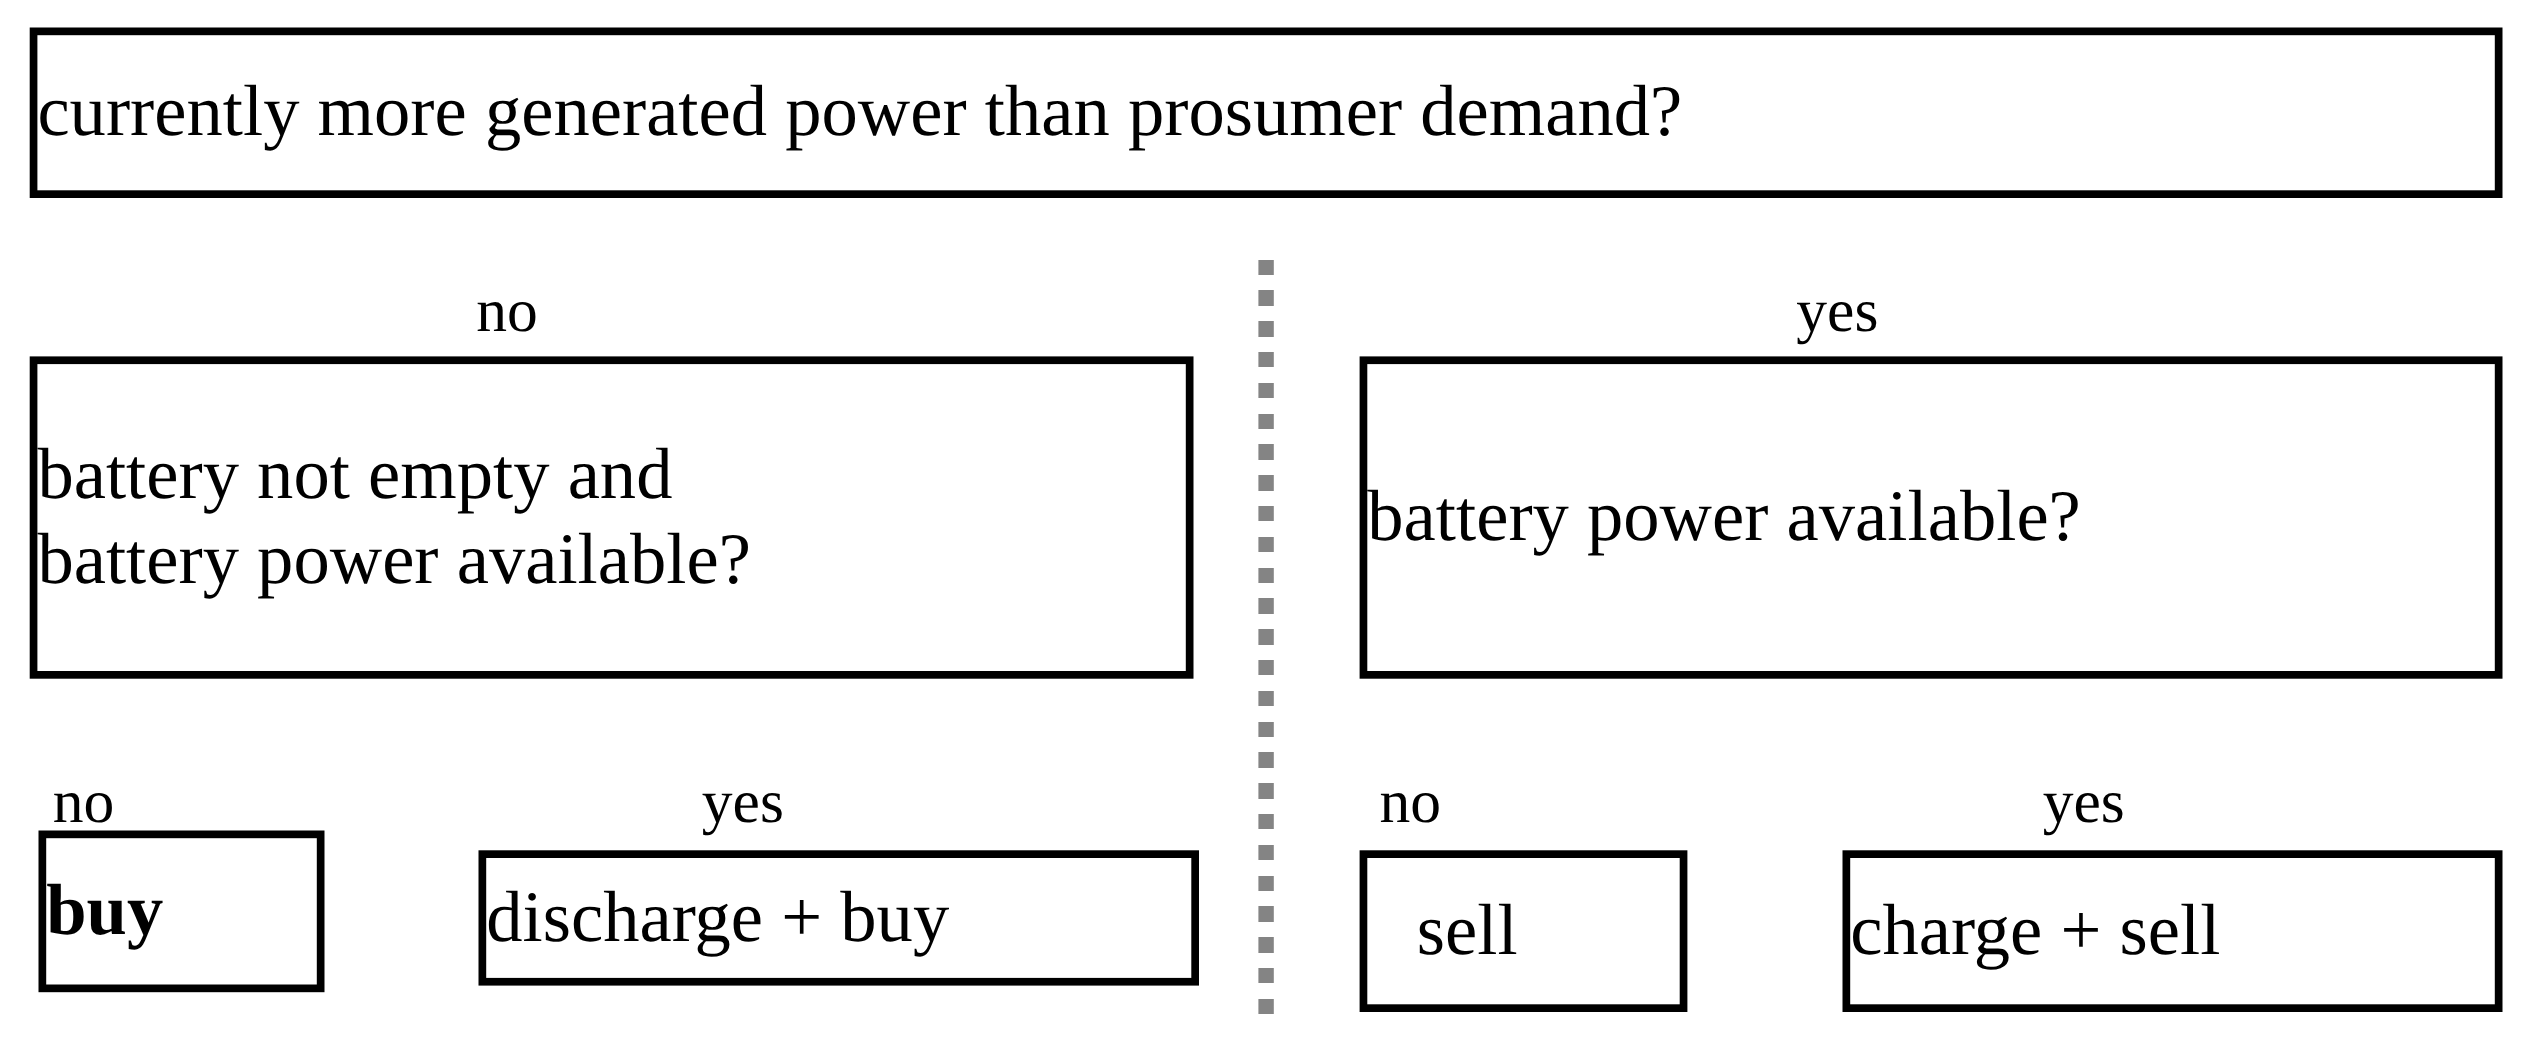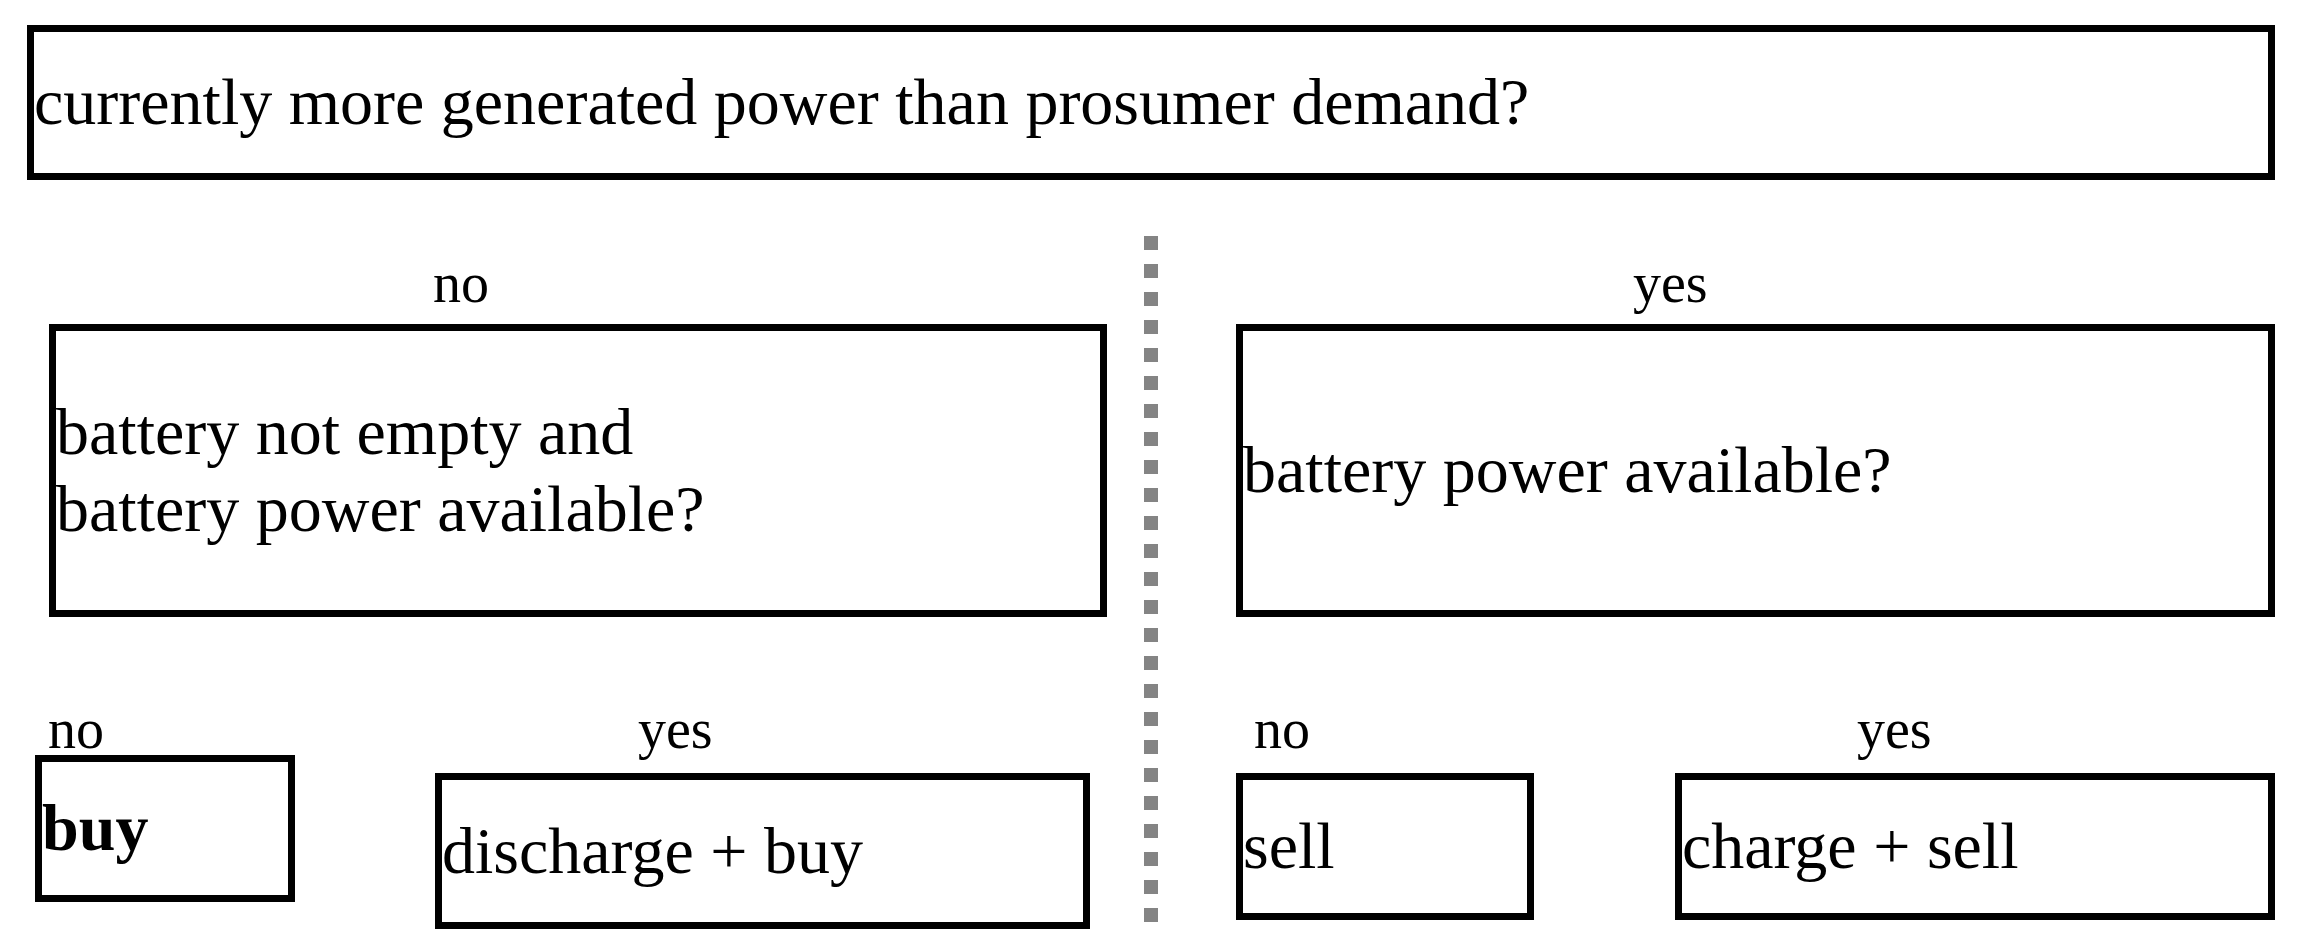--- a/index.html
+++ b/index.html
@@ -31,25 +31,25 @@
   }
   .lbl {
     position: absolute;
     width: 240px;
     text-align: left;
     font-size: 56px;
     line-height: 1.0;
     margin-top: 15px;
   }
   .root-box      { left: 27px;   top: 25px;  width: 2248px; height: 155px; }
-  .left-q-box    { left: 27px;   top: 324px; width: 1058px; height: 293px; margin-left: 22px; }
+  .left-q-box    { left: 27px;   top: 324px; width: 1058px; height: 293px; }
   .right-q-box   { left: 1236px; top: 324px; width: 1039px; height: 293px; }
   .buy-box       { left: 35px;   top: 755px; width: 260px;  height: 147px; font-weight: bold; }
-  .discharge-box { left: 435px;  top: 773px; width: 655px;  height: 156px; }
-  .sell-box      { left: 1236px; top: 773px; width: 298px;  height: 147px; }
+  .discharge-box { left: 435px;  top: 773px; width: 655px;  height: 123px; }
+  .sell-box      { left: 1236px; top: 773px; width: 298px;  height: 147px; padding-left: 45px; }
   .charge-box    { left: 1675px; top: 773px; width: 600px;  height: 147px; }
 
   .lbl-no-1  { left: 433px;  top: 240px; }
   .lbl-yes-1 { left: 1633px; top: 240px; }
   .lbl-no-2  { left: 48px;   top: 686px; }
   .lbl-yes-2 { left: 638px;  top: 686px; }
   .lbl-no-3  { left: 1254px; top: 686px; }
   .lbl-yes-3 { left: 1857px; top: 686px; }
 
   .divider {

